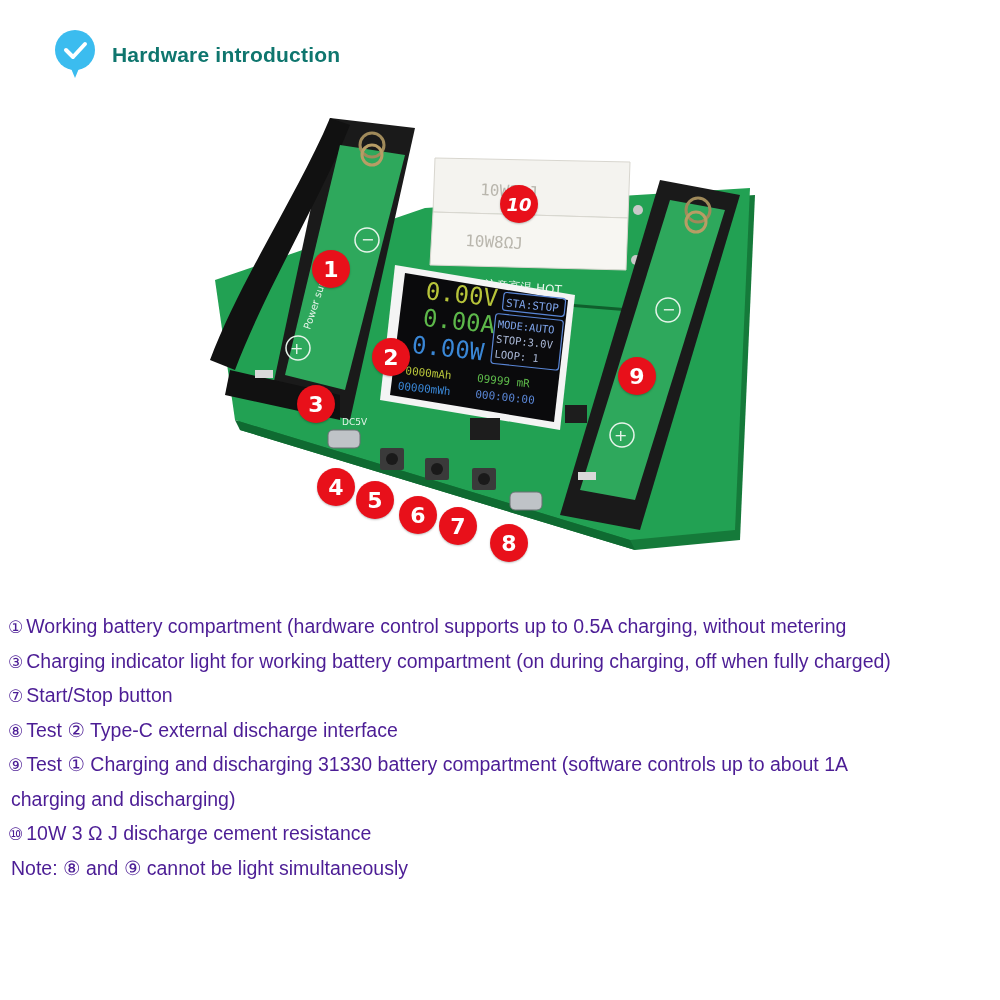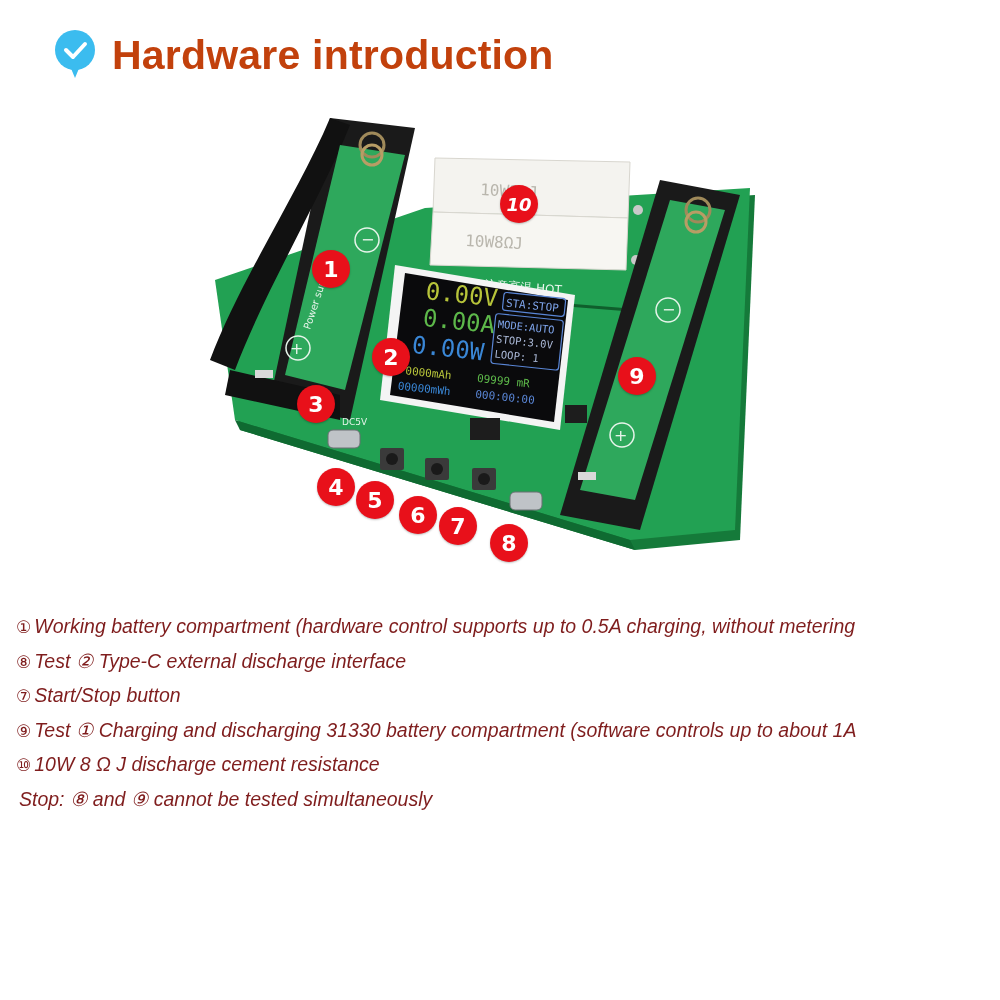--- a/index.html
+++ b/index.html
@@ -3,34 +3,34 @@
   <meta charset="utf-8">
   <style>
     * { box-sizing: border-box; margin: 0; padding: 0; }
     html, body { width: 1000px; height: 1000px; background: #ffffff; overflow: hidden; }
     body { position: relative; font-family: "Liberation Sans", "DejaVu Sans", sans-serif; color: #1a1a1a; }
 
     
     .header { position: absolute; left: 52px; top: 28px; display: flex; align-items: center; }
     .header-icon { width: 46px; height: 54px; position: relative; margin-right: 14px; }
     .header-icon svg { width: 46px; height: 54px; display: block; }
-    .header-title { font-size: 41px; font-weight: bold; color: #c2410c; letter-spacing: 0.2px; }
+    .header-title { font-size: 21px; font-weight: bold; color: #0f766e; letter-spacing: 0.2px; }
 
     
     .photo { position: absolute; left: 180px; top: 100px; width: 600px; height: 470px; }
     .photo svg { width: 600px; height: 470px; display: block; }
 
     .marker { position: absolute; width: 38px; height: 38px; border-radius: 50%;
       background: #e8101a; color: #fff; font-weight: bold; font-size: 22px;
       display: flex; align-items: center; justify-content: center;
       font-family: "DejaVu Sans", sans-serif; box-shadow: 0 1px 2px rgba(0,0,0,0.25); }
     .marker.two-digit { font-size: 18px; }
 
     
-    .desc { position: absolute; left: 16px; top: 610px; width: 970px; font-size: 19.5px; line-height: 33.5px; color: #7f1d1d; font-family: "Liberation Sans", sans-serif; font-style: italic; }
+    .desc { position: absolute; left: 8px; top: 610px; width: 970px; font-size: 19.5px; line-height: 33.5px; color: #4c1d95; font-family: "Liberation Sans", sans-serif; }
     .desc-line { white-space: nowrap; }
     .num { font-family: "DejaVu Sans", sans-serif; font-size: 17px; margin-right: 3px; }
 
     
     .lcd-text { font-family: "DejaVu Sans Mono", monospace; }
   </style>
 </head>
 <body>
 
 <div class="header">
@@ -132,18 +132,20 @@
   <div class="marker" style="left:176px; top:381px;">5</div>
   <div class="marker" style="left:219px; top:396px;">6</div>
   <div class="marker" style="left:259px; top:407px;">7</div>
   <div class="marker" style="left:310px; top:424px;">8</div>
   <div class="marker" style="left:438px; top:257px;">9</div>
   <div class="marker two-digit" style="left:320px; top:85px;font-style:italic;">10</div>
 </div>
 
 <div class="desc">
   <div class="desc-line"><span class="num">①</span><span>Working battery compartment (hardware control supports up to 0.5A charging, without metering</span></div>
+  <div class="desc-line"><span class="num">③</span><span>Charging indicator light for working battery compartment (on during charging, off when fully charged)</span></div>
+  <div class="desc-line"><span class="num">⑦</span><span>Start/Stop button</span></div>
   <div class="desc-line"><span class="num">⑧</span><span>Test ② Type-C external discharge interface</span></div>
-  <div class="desc-line"><span class="num">⑦</span><span>Start/Stop button</span></div>
   <div class="desc-line"><span class="num">⑨</span><span>Test ① Charging and discharging 31330 battery compartment (software controls up to about 1A</span></div>
-  <div class="desc-line"><span class="num">⑩</span><span>10W 8 Ω J discharge cement resistance</span></div>
-  <div class="desc-line"><span class="num"></span><span>Stop: ⑧ and ⑨ cannot be tested simultaneously</span></div>
+  <div class="desc-line"><span class="num"></span><span>charging and discharging)</span></div>
+  <div class="desc-line"><span class="num">⑩</span><span>10W 3 Ω J discharge cement resistance</span></div>
+  <div class="desc-line"><span class="num"></span><span>Note: ⑧ and ⑨ cannot be light simultaneously</span></div>
 </div>
 
 </body></html>

